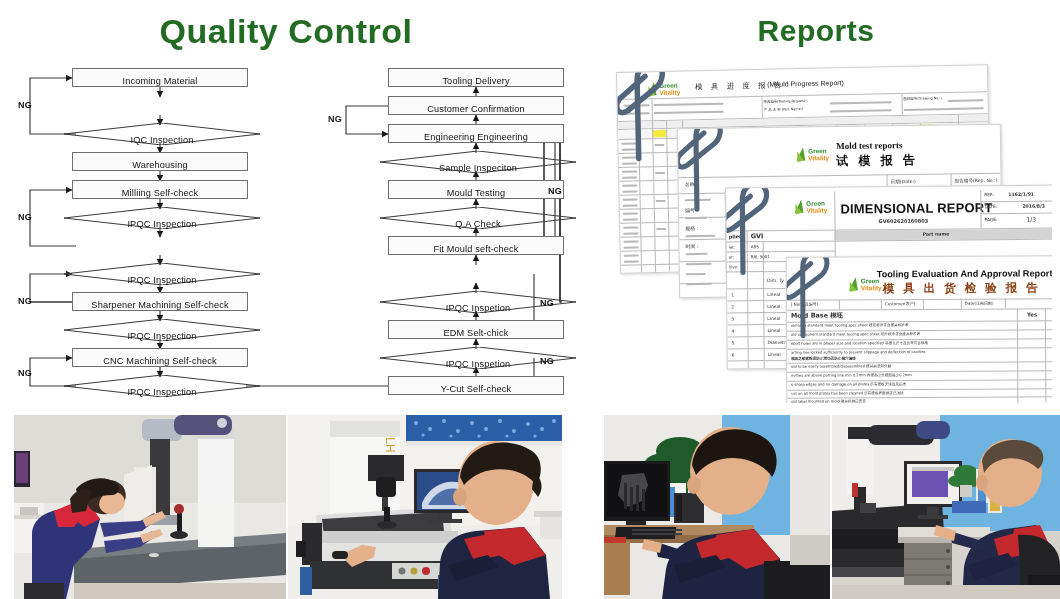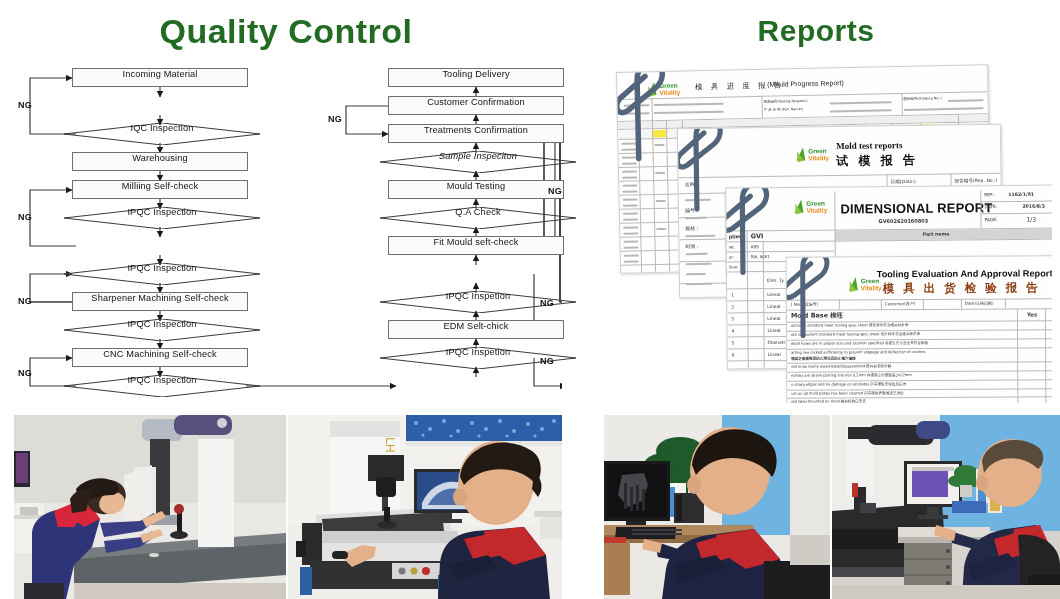--- a/index.html
+++ b/index.html
@@ -20,21 +20,21 @@
   #rep-title{left:572px;top:14px;width:488px;font-size:30px;}
 
   
   #flow-panel{
     position:absolute;left:10px;top:60px;width:552px;height:345px;
     background:#ffffff;
   }
   .fsvg{position:absolute;left:0;top:0;width:552px;height:345px;}
   .fbox,.fdia{
     position:absolute;box-sizing:border-box;
-    display:flex;align-items:flex-start;justify-content:center;
+    display:flex;align-items:flex-end;justify-content:center;
     font-size:9.2px;color:#121212;letter-spacing:.15px;
     white-space:nowrap;font-family:"Liberation Sans",sans-serif;
   }
   .fbox{border:1px solid #6e6e6e;background:#fbfbfb;}
   .fdia{background:transparent;}
   .ng{
     position:absolute;font-size:9px;color:#111;font-weight:bold;
     letter-spacing:.3px;
   }
 
@@ -221,27 +221,27 @@
       <span style="position:relative;">IPQC Inspection</span>
     </div>
 
     <div class="fbox" style="left:378px;top:36px;width:176px;height:19px;">
       <span>Customer Confirmation</span>
     </div>
     <div class="fbox" style="left:378px;top:8px;width:176px;height:19px;">
       <span>Tooling Delivery</span>
     </div>
     <div class="fbox" style="left:378px;top:64px;width:176px;height:19px;">
-      <span>Treatments Confirmation</span>
+      <span>Engineering Engineering</span>
     </div>
     <div class="fdia" style="left:370px;top:91px;width:196px;height:22px;">
       <svg style="position:absolute;left:0;top:0;" width="196" height="22">
         <polygon points="0,11 98,0 196,11 98,22" fill="none" stroke="#3a3a3a" stroke-width="1"></polygon>
       </svg>
-      <span style="position:relative;font-style:italic;">Sample Inspeciton</span>
+      <span style="position:relative;">Sample Inspeciton</span>
     </div>
     <div class="fbox" style="left:378px;top:120px;width:176px;height:19px;">
       <span>Mould Testing</span>
     </div>
     <div class="fdia" style="left:370px;top:147px;width:196px;height:22px;">
       <svg style="position:absolute;left:0;top:0;" width="196" height="22">
         <polygon points="0,11 98,0 196,11 98,22" fill="none" stroke="#3a3a3a" stroke-width="1"></polygon>
       </svg>
       <span style="position:relative;">Q.A Check</span>
     </div>
@@ -255,20 +255,23 @@
       <span style="position:relative;">IPQC Inspetion</span>
     </div>
     <div class="fbox" style="left:378px;top:260px;width:176px;height:19px;">
       <span>EDM Selt-chick</span>
     </div>
     <div class="fdia" style="left:370px;top:287px;width:196px;height:22px;">
       <svg style="position:absolute;left:0;top:0;" width="196" height="22">
         <polygon points="0,11 98,0 196,11 98,22" fill="none" stroke="#3a3a3a" stroke-width="1"></polygon>
       </svg>
       <span style="position:relative;">IPQC Inspetion</span>
+    </div>
+    <div class="fbox" style="left:378px;top:316px;width:176px;height:19px;">
+      <span>Y-Cut Self-check</span>
     </div>
 
     <div class="ng" style="left:8px;top:40px;">NG</div>
     <div class="ng" style="left:8px;top:152px;">NG</div>
     <div class="ng" style="left:8px;top:236px;">NG</div>
     <div class="ng" style="left:8px;top:308px;">NG</div>
     <div class="ng" style="left:318px;top:54px;">NG</div>
     <div class="ng" style="left:538px;top:126px;">NG</div>
     <div class="ng" style="left:530px;top:238px;">NG</div>
     <div class="ng" style="left:530px;top:296px;">NG</div>

